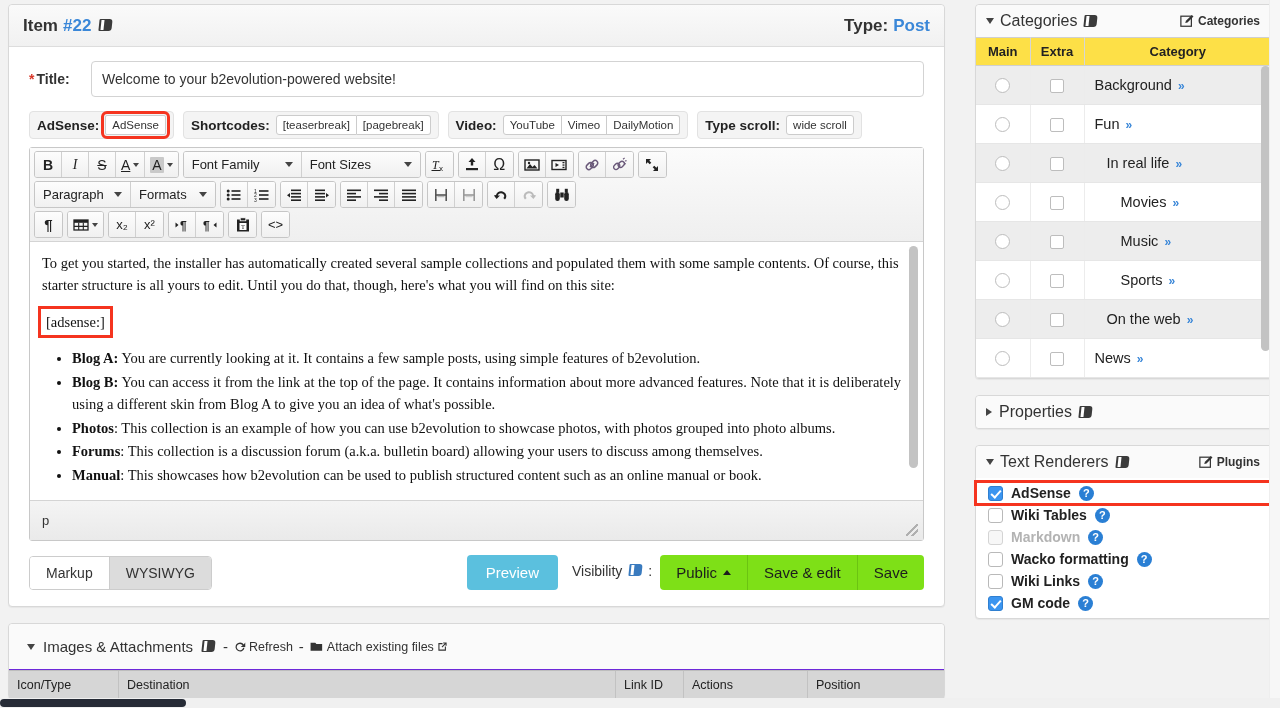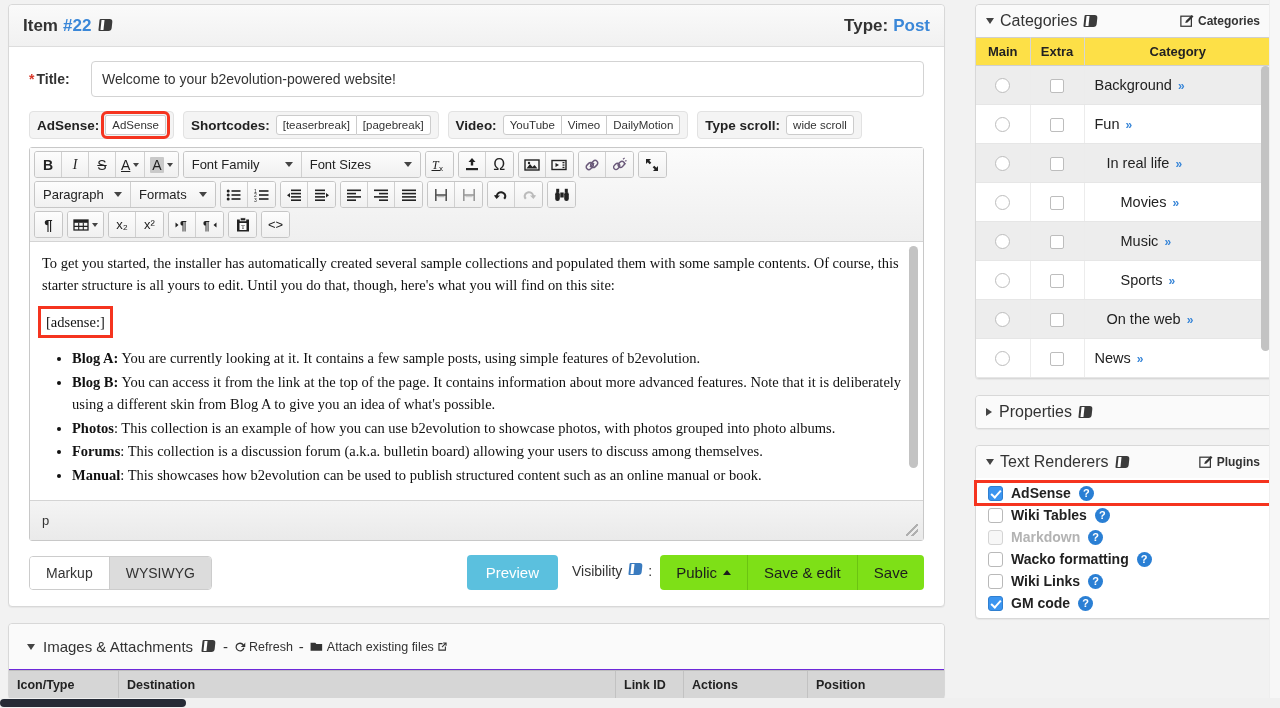--- a/index.html
+++ b/index.html
@@ -192,21 +192,21 @@
     padding: 8px 16px; font-size:14px; color:#333;
     background:#fff; border-right:1px solid #ccc;
   }
   .toggle-grp div:last-child{ border-right:none; }
   .toggle-grp div.act{ background:#dcdcdc; }
   .spacer{ flex:1; }
   .btn-preview{
     background:#5bc0de; color:#fff; border:none; border-radius:4px;
     padding: 9px 19px; font-size:15px; font-family:"Liberation Sans",sans-serif;
   }
-  .vis-lbl{ margin: 0 8px 4px 14px; font-size:14px; display:flex; align-items:flex-start; gap:4px;}
+  .vis-lbl{ margin: 0 8px 4px 14px; font-size:14px; display:flex; align-items:center; gap:4px;}
   .bookicon.blue:before{ background:#3a7bbf; }
   .green-grp{ display:flex; border-radius:4px; overflow:hidden; }
   .green-grp .gb{
     background:#7ee017; color:#1d1d1d; font-size:15px;
     padding: 9px 16px; border-right:1px solid #6bc412;
     display:flex; align-items:center; gap:6px;
   }
   .green-grp .gb:last-child{ border-right:none; }
   .up-caret{ border-left:4px solid transparent; border-right:4px solid transparent; border-bottom:5px solid #1d1d1d; display:inline-block;}
 
@@ -218,21 +218,21 @@
     background:#fafafa; border-radius:4px 4px 0 0;
     border-bottom:1px solid #6d28d9;
   }
   .tri-d{ border-left:4.5px solid transparent; border-right:4.5px solid transparent; border-top:6px solid #444; display:inline-block; margin-right:2px;}
   .tri-r{ border-top:4.5px solid transparent; border-bottom:4.5px solid transparent; border-left:6px solid #444; display:inline-block; margin-right:3px;}
   .att-head .ttl{ font-size:15px; }
   .att-link{ font-size:12.5px; color:#333; display:flex; align-items:center; gap:3px;}
   .att-thead{
     display:flex; height:28px; align-items:flex-start;
     background:#d6d6d6;
-    font-size:12.5px; font-weight:bold; color:#222;
+    font-size:12.5px; font-weight:normal; color:#222;
     border-top:1px solid #bdbdbd;
   }
   .att-thead .c{ padding: 0 8px; border-right:1px solid #c2c2c2; height:28px; display:flex; align-items:center;}
   .att-thead .c:last-child{ border-right:none; }
 
   
   .right-col{
     position:absolute; left: 975px; top: 4px; width: 298px;
   }
   .rp{

